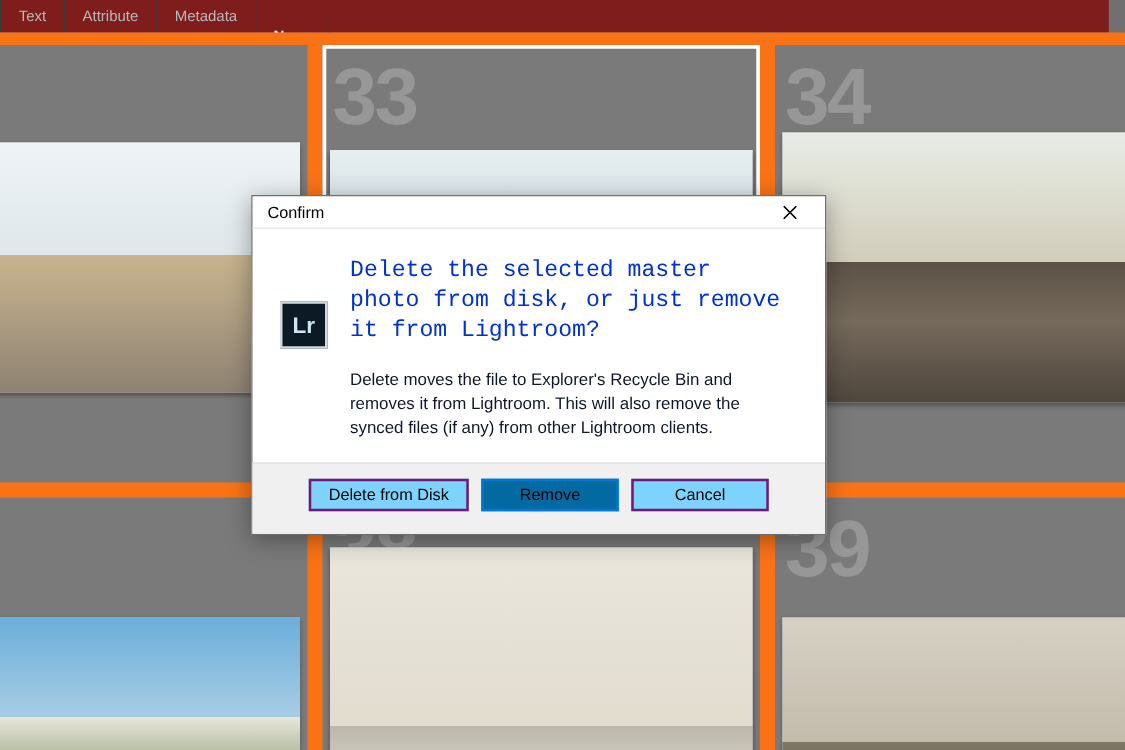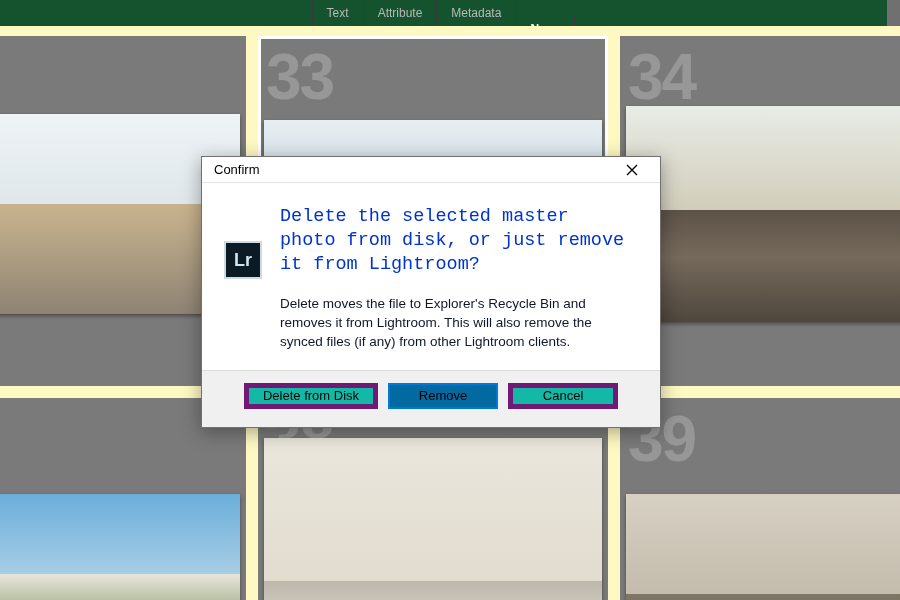--- a/index.html
+++ b/index.html
@@ -10,42 +10,42 @@
     font-family: "Segoe UI", Tahoma, sans-serif;
     background: #707070;
     position: relative;
   }
 
   
   .filter-bar {
     position: absolute;
     top: 0; left: 0; right: 13px;
     height: 26px;
-    background: #14532d;
-    display: flex;
-    justify-content: center;
+    background: #7f1d1d;
+    display: flex;
+    justify-content: flex-start;
     align-items: center;
     font-size: 12px;
     color: #b8b8b8;
   }
   .filter-item {
     padding: 0 14px;
     height: 100%;
     display: flex;
     align-items: center;
     border-right: 1px solid #3a3a3a;
   }
   .filter-item:first-child { border-left: 1px solid #3a3a3a; }
   .filter-item.selected { color: #fff; font-weight: 600; margin-top: 32px; }
 
   
   .grid {
     position: absolute;
     top: 26px; left: 0; right: 0; bottom: 0;
-    background: #fef9c3;
+    background: #f97316;
     text-decoration: underline;
   }
   .cell {
     position: absolute;
     background: #7a7a7a;
     overflow: hidden;
   }
   .cell .badge {
     position: absolute;
     top: 4px; left: 8px;
@@ -130,22 +130,22 @@
     padding: 12px 18px 18px 18px;
     display: flex;
     justify-content: center;
     gap: 10px;
     background: #f0f0f0;
     border-top: 1px solid #dcdcdc;
   }
   .btn {
     min-width: 110px;
     height: 26px;
-    background: #14b8a6;
-    border: 5px solid #701a75;
+    background: #7dd3fc;
+    border: 2px solid #701a75;
     font-size: 13px;
     font-family: inherit;
     padding: 0 14px;
     cursor: pointer;
   }
   .btn.default {
     border: 2px solid #0078d7;
     background: #0369a1;
   }
 </style>

